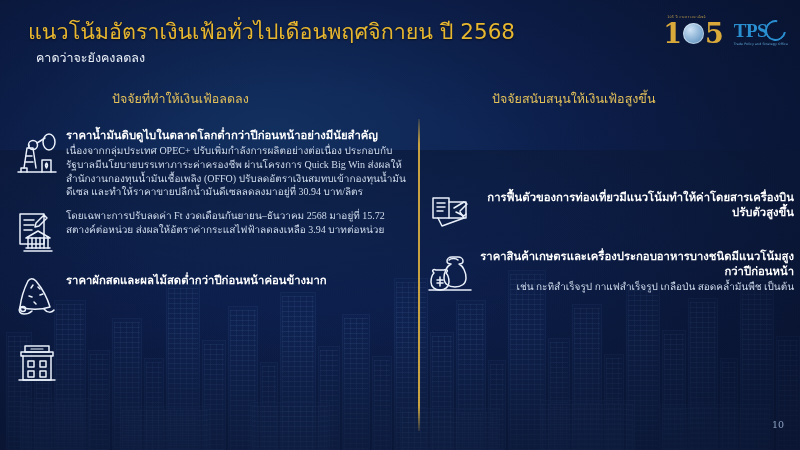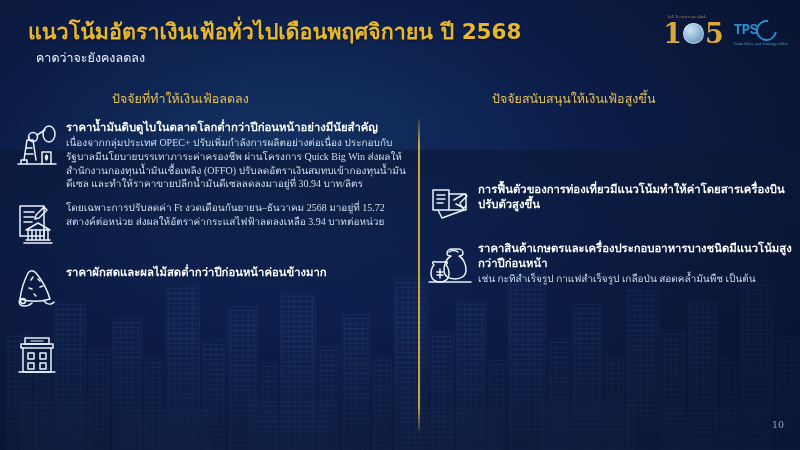--- a/index.html
+++ b/index.html
@@ -57,21 +57,21 @@
     background: radial-gradient(ellipse 620px 360px at 40% 45%, rgba(10,23,57,0.0) 30%, rgba(8,17,42,0.70) 100%);
     pointer-events: none;
   }
 
   
   .title {
     position: absolute;
     left: 28px;
     top: 14px;
     font-size: 21.5px;
-    font-weight: bold;
+    font-weight: normal;
     color: #e8b730;
     letter-spacing: 0px;
     white-space: nowrap;
     text-shadow: 0 1px 2px rgba(0,0,0,0.55);
   }
   .subtitle {
     position: absolute;
     left: 36px;
     top: 48px;
     font-size: 12.5px;
@@ -125,25 +125,25 @@
   }
   .logo-tpso {
     display: flex;
     flex-direction: column;
     align-items: flex-start;
     line-height: 1;
   }
   .logo-tpso .word {
     display: flex;
     align-items: center;
-    font-size: 14px;
+    font-size: 19px;
     font-weight: bold;
     color: #2a8fd0;
     letter-spacing: -0.5px;
-    font-family: Liberation Mono, monospace;
+    font-family: Liberation Serif, serif;
   }
   .logo-tpso .swoosh {
     display: inline-block;
     width: 17px; height: 17px;
     margin-left: -2px;
     border-radius: 50%;
     border: 2.5px solid #2a8fd0;
     border-right-color: transparent;
     transform: rotate(-35deg);
   }
@@ -171,26 +171,27 @@
     top: 119px;
     width: 1.6px;
     height: 312px;
     background: linear-gradient(to bottom, rgba(210,170,70,0.15), #c8a241 8%, #c8a241 92%, rgba(210,170,70,0.15));
   }
 
   .items {
     position: absolute;
   }
   .items.left  { left: 8px;  top: 120px;  width: 400px; }
-  .items.right { left: 424px; top: 182px; width: 370px; }
+  .items.right { left: 424px; top: 182px; width: 370px; text-align: right; }
 
   .item {
     display: flex;
     align-items: flex-start;
     margin-bottom: 9px;
+    margin-top: 8px;
   }
   .item .icon {
     flex: 0 0 auto;
     width: 58px;
     height: 54px;
     display: flex;
     align-items: flex-start;
     justify-content: center;
     padding-top: 2px;
   }

